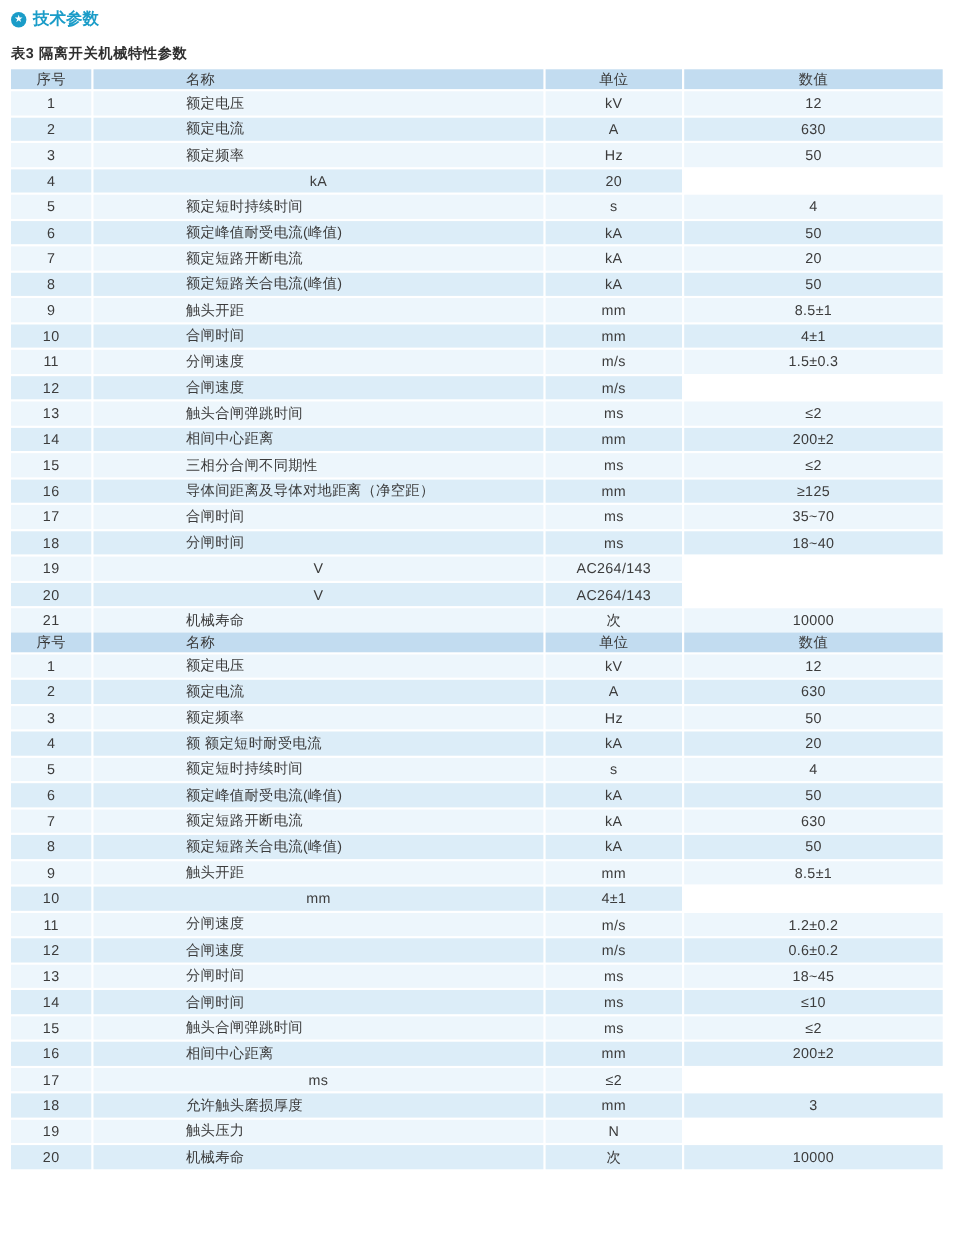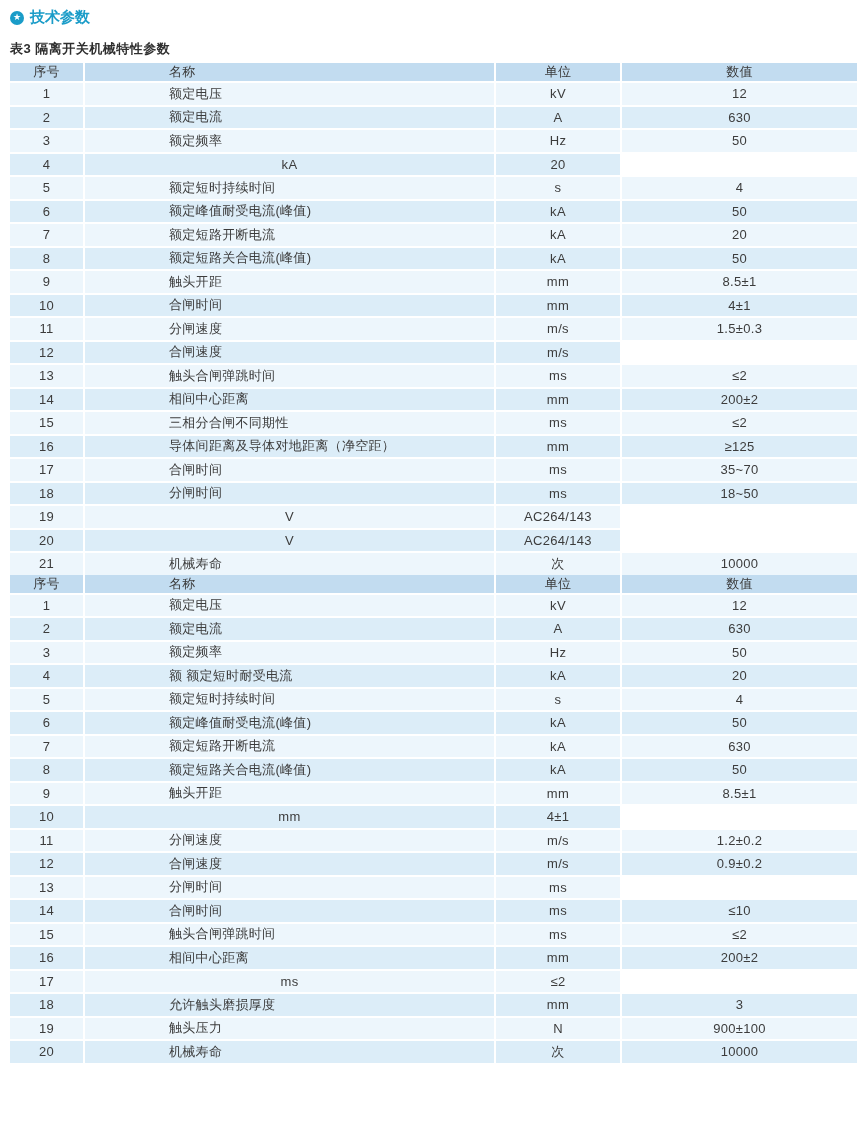--- a/index.html
+++ b/index.html
@@ -163,21 +163,21 @@
       <div class="trow odd">
         <div class="cell c0">17</div>
         <div class="cell c1">合闸时间</div>
         <div class="cell c2">ms</div>
         <div class="cell c3">35~70</div>
       </div>
       <div class="trow even">
         <div class="cell c0">18</div>
         <div class="cell c1">分闸时间</div>
         <div class="cell c2">ms</div>
-        <div class="cell c3">18~50</div>
+        <div class="cell c3">18~40</div>
       </div>
       <div class="trow odd">
         <div class="cell c0">19</div>
         <div class="cell c2">V</div>
         <div class="cell c3">AC264/143</div>
       </div>
       <div class="trow even">
         <div class="cell c0">20</div>
         <div class="cell c2">V</div>
         <div class="cell c3">AC264/143</div>
@@ -259,26 +259,27 @@
       <div class="trow odd">
         <div class="cell c0">11</div>
         <div class="cell c1">分闸速度</div>
         <div class="cell c2">m/s</div>
         <div class="cell c3">1.2±0.2</div>
       </div>
       <div class="trow even">
         <div class="cell c0">12</div>
         <div class="cell c1">合闸速度</div>
         <div class="cell c2">m/s</div>
-        <div class="cell c3">0.9±0.2</div>
+        <div class="cell c3">0.6±0.2</div>
       </div>
       <div class="trow odd">
         <div class="cell c0">13</div>
         <div class="cell c1">分闸时间</div>
         <div class="cell c2">ms</div>
+        <div class="cell c3">18~45</div>
       </div>
       <div class="trow even">
         <div class="cell c0">14</div>
         <div class="cell c1">合闸时间</div>
         <div class="cell c2">ms</div>
         <div class="cell c3">≤10</div>
       </div>
       <div class="trow odd">
         <div class="cell c0">15</div>
         <div class="cell c1">触头合闸弹跳时间</div>
@@ -299,21 +300,20 @@
       <div class="trow even">
         <div class="cell c0">18</div>
         <div class="cell c1">允许触头磨损厚度</div>
         <div class="cell c2">mm</div>
         <div class="cell c3">3</div>
       </div>
       <div class="trow odd">
         <div class="cell c0">19</div>
         <div class="cell c1">触头压力</div>
         <div class="cell c2">N</div>
-        <div class="cell c3">900±100</div>
       </div>
       <div class="trow even">
         <div class="cell c0">20</div>
         <div class="cell c1">机械寿命</div>
         <div class="cell c2">次</div>
         <div class="cell c3">10000</div>
       </div>
     </div>
 
 </div>

